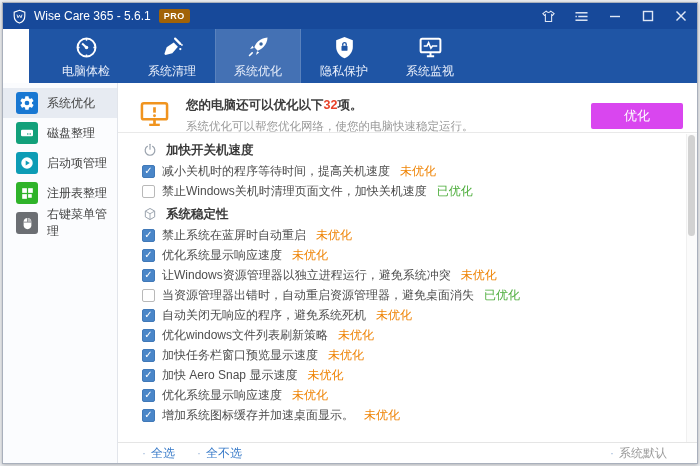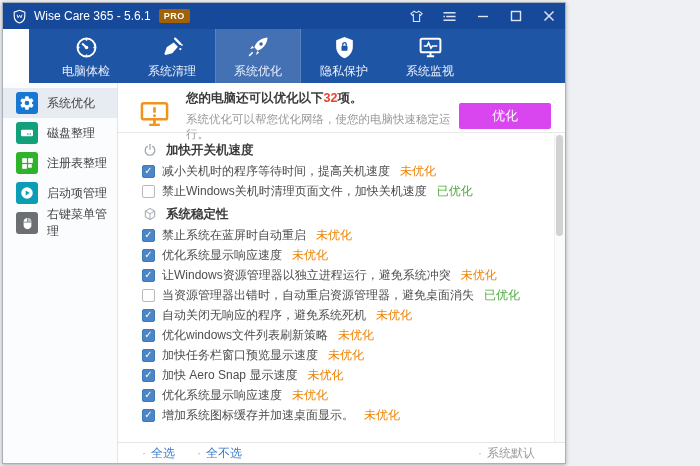--- a/index.html
+++ b/index.html
@@ -1,17 +1,17 @@
 <!DOCTYPE html>
 <html><head>
 <meta charset="utf-8">
 <style>
   * { margin:0; padding:0; box-sizing:border-box; }
   html,body { width:700px; height:466px; background:#eef0f3; font-family:"Liberation Sans","DejaVu Sans",sans-serif; overflow:hidden; }
-  .window { width:564px; height:462px; margin:2px; background:#fff; border:1px solid #a9b0bc; box-shadow:0 1px 4px rgba(0,0,0,.28); display:flex; flex-direction:column; }
+  .window { width:696px; height:462px; margin:2px; background:#fff; border:1px solid #a9b0bc; box-shadow:0 1px 4px rgba(0,0,0,.28); display:flex; flex-direction:column; }
 
   
   .titlebar { height:26px; background:#17499a; display:flex; align-items:center; padding:0 0 0 9px; flex:none; }
   .app-logo { width:15px; height:15px; flex:none; }
   .app-title { color:#fff; font-size:12px; margin-left:7px; }
   .pro-badge { background:#a16207; color:#fff; font-size:9px; font-weight:bold; border-radius:2px; padding:2px 5px; margin-left:8px; letter-spacing:.5px; }
   .tb-spacer { flex:1; }
   .tb-btn { width:33px; height:26px; display:flex; align-items:center; justify-content:center; color:#dfe7f5; cursor:default; }
   .tb-btn svg { display:block; }
 
@@ -186,38 +186,38 @@
         <span class="side-ic ic-disk">
           <svg viewBox="0 0 24 24" width="16" height="16">
               <rect x="3" y="7" width="18" height="10" rx="2" fill="#fff"></rect>
               <circle cx="16.8" cy="13.5" r="1.2" fill="#12a07a"></circle>
               <circle cx="13.2" cy="13.5" r="1.2" fill="#12a07a"></circle>
             </svg>
         </span>
         <span>磁盘整理</span>
       </div>
       <div class="side-item">
+        <span class="side-ic ic-play">
+          <svg viewBox="0 0 24 24" width="16" height="16">
+              <circle cx="12" cy="12" r="8.6" fill="#fff"></circle>
+              <path d="M10 8.4v7.2l6.2-3.6z" fill="#0d9cb5"></path>
+            </svg>
+        </span>
+        <span>启动项管理</span>
+      </div>
+      <div class="side-item">
         <span class="side-ic ic-blocks">
           <svg viewBox="0 0 24 24" width="15" height="15">
               <rect x="3.5" y="3.5" width="7.5" height="7.5" fill="#fff"></rect>
               <rect x="13" y="3.5" width="7.5" height="7.5" fill="#fff"></rect>
               <rect x="3.5" y="13" width="7.5" height="7.5" fill="#fff"></rect>
               <rect x="13" y="13" width="5.8" height="5.8" fill="#fff"></rect>
             </svg>
         </span>
         <span>注册表整理</span>
-      </div>
-      <div class="side-item">
-        <span class="side-ic ic-play">
-          <svg viewBox="0 0 24 24" width="16" height="16">
-              <circle cx="12" cy="12" r="8.6" fill="#fff"></circle>
-              <path d="M10 8.4v7.2l6.2-3.6z" fill="#0d9cb5"></path>
-            </svg>
-        </span>
-        <span>启动项管理</span>
       </div>
       <div class="side-item">
         <span class="side-ic ic-mouse">
           <svg viewBox="0 0 24 24" width="15" height="15">
               <path d="M12 3c-3.7 0-6.2 2.7-6.2 6.2v5.6c0 3.5 2.5 6.2 6.2 6.2s6.2-2.7 6.2-6.2V9.2C18.2 5.7 15.7 3 12 3z" fill="#fff"></path>
               <path d="M12.8 3.6c2.8.4 4.9 2.6 5.2 5.6h-5.2z" fill="#6b6e73" opacity=".45"></path>
               <path d="M12 3.4v6M5.8 9.8h12.4" stroke="#6b6e73" stroke-width="1.2"></path>
             </svg>
         </span>
         <span>右键菜单管理</span>

